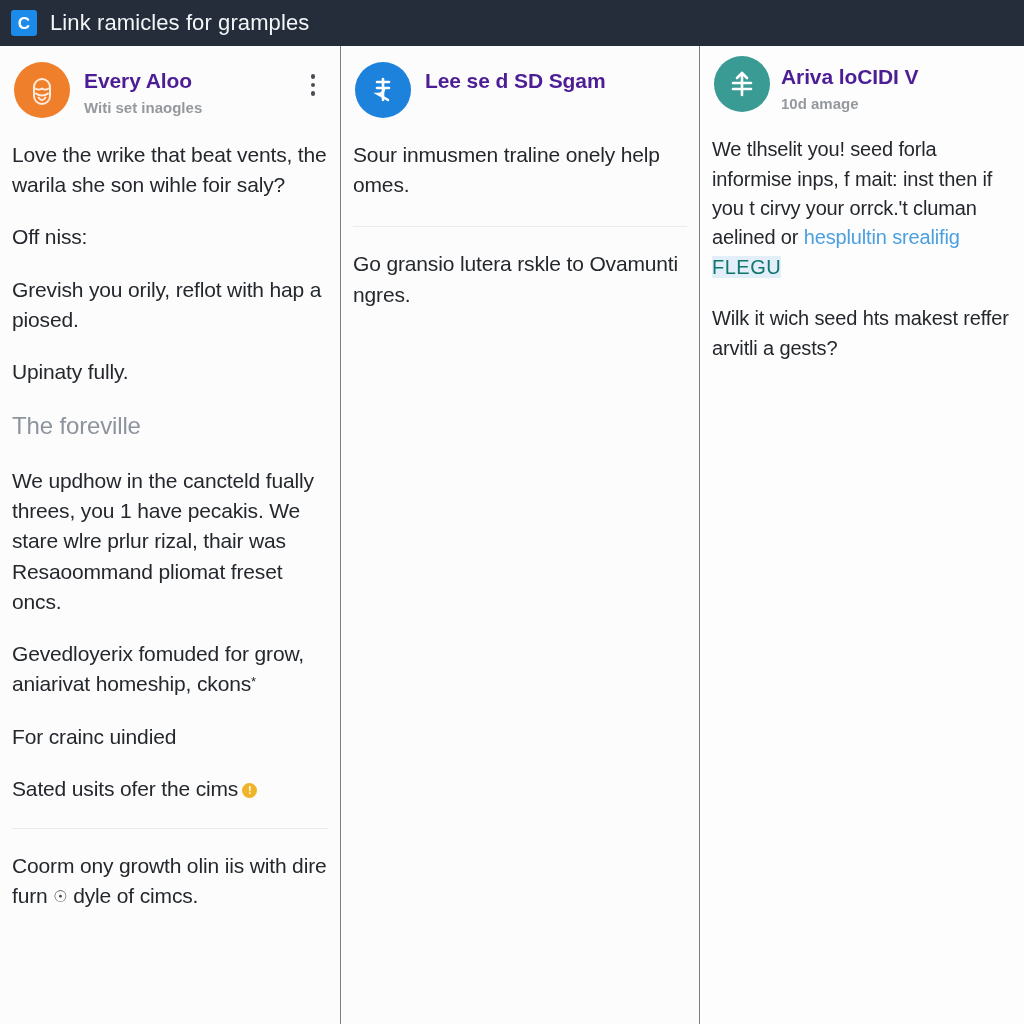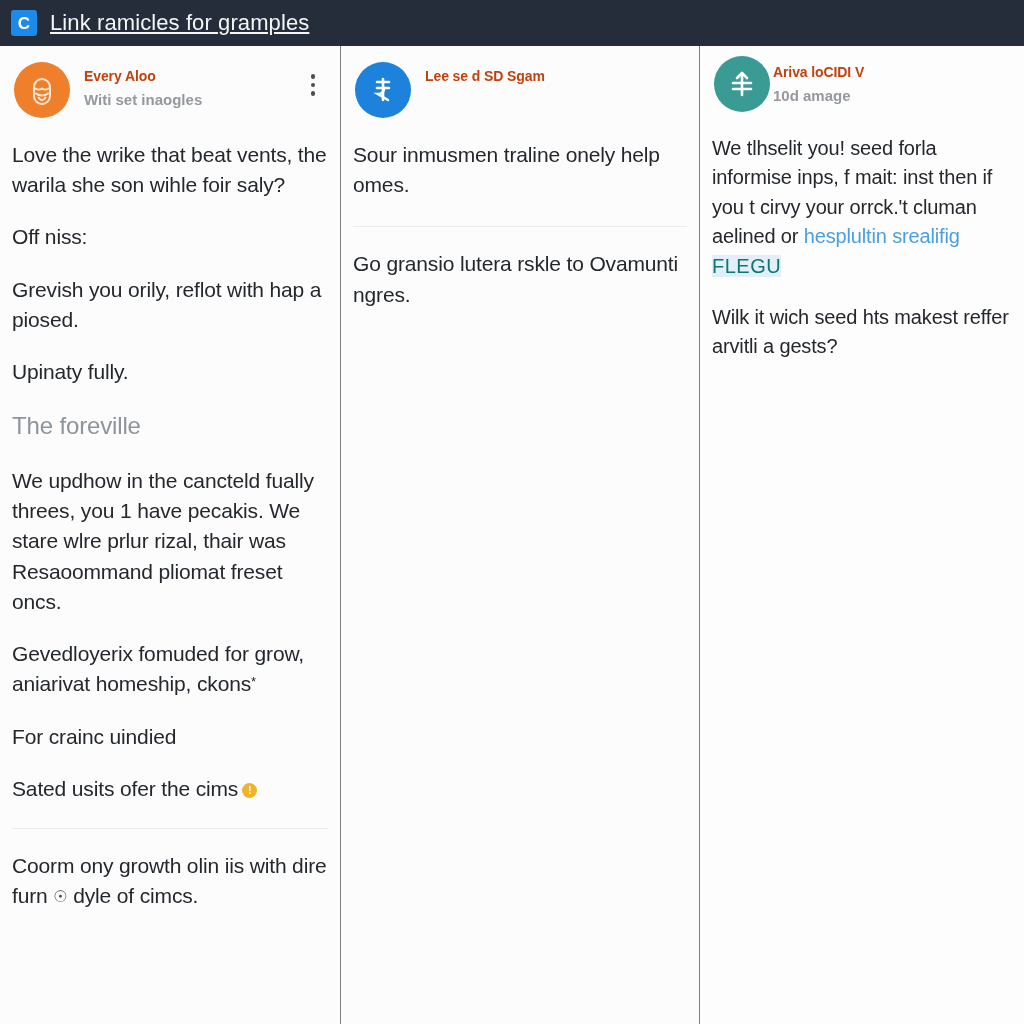--- a/index.html
+++ b/index.html
@@ -35,21 +35,20 @@
     justify-content: center;
     line-height: 1;
     flex: none;
   }
   #app-title {
     color: #f4f6f8;
     font-size: 22px;
     font-weight: 400;
     letter-spacing: 0.1px;
     white-space: nowrap;
-    text-decoration: underline;
   }
 
   
   #columns {
     display: flex;
     height: 978px;
     width: 1024px;
     background: #ffffff;
   }
   .column {
@@ -62,40 +61,40 @@
   #col-2 { width: 359px; border-right: 1.4px solid #7d7d7d; }
   #col-3 { width: 324px; background: #fdfdfd; }
 
   
   .card-header {
     display: flex;
     align-items: flex-start;
     padding: 16px 14px 0 14px;
     gap: 14px;
   }
-  #col-3 .card-header { padding-top: 10px; gap: 3px; }
+  #col-3 .card-header { padding-top: 10px; gap: 11px; }
 
   .avatar {
     width: 56px;
     height: 56px;
     border-radius: 50%;
     flex: none;
     display: flex;
     align-items: center;
     justify-content: center;
   }
   .avatar svg { display: block; }
 
   .header-meta { padding-top: 6px; flex: 1 1 auto; min-width: 0; }
   #col-3 .header-meta { padding-top: 8px; }
 
   .author-name {
-    font-size: 14px;
-    font-weight: 700;
-    color: #c2410c;
+    font-size: 21px;
+    font-weight: 700;
+    color: #4c1d95;
     letter-spacing: -0.1px;
     white-space: nowrap;
     line-height: 1.2;
   }
   .author-sub {
     margin-top: 6px;
     font-size: 15px;
     font-weight: 700;
     color: #95999e;
     white-space: nowrap;

